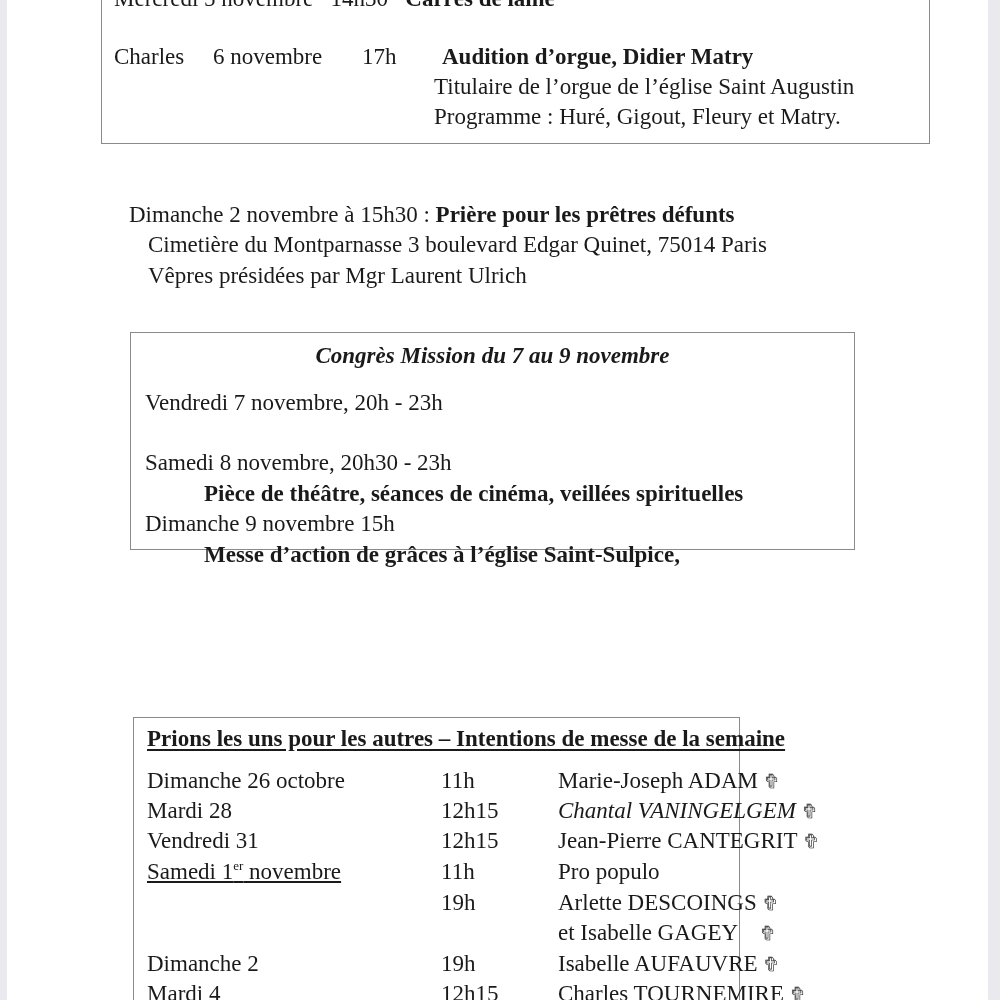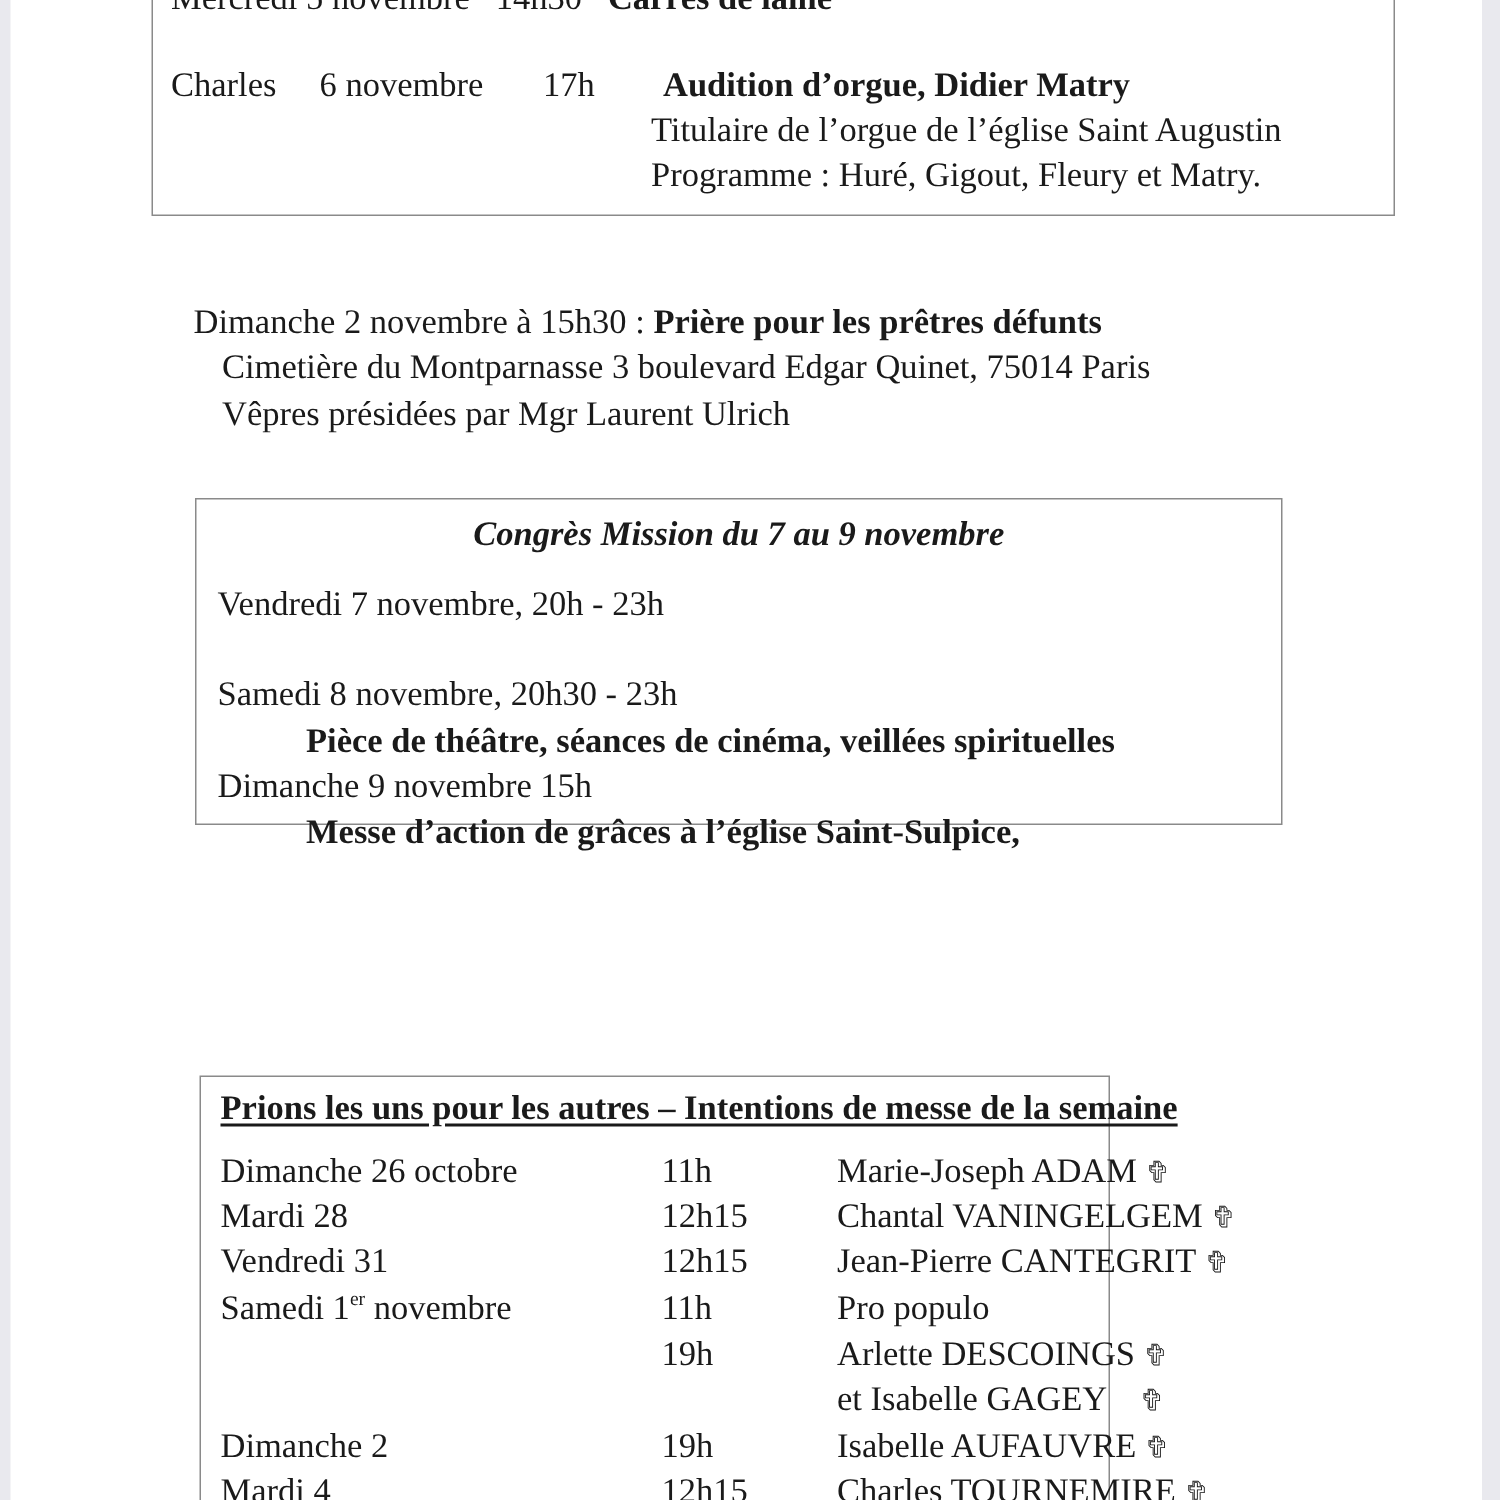--- a/index.html
+++ b/index.html
@@ -59,29 +59,29 @@
   <div class="line b u" style="left:13px; top:6px;">Prions les uns pour les autres – Intentions de messe de la semaine</div>
   <div id="rows">
       <div>
         <div class="line" style="left: 13px; top: 48px;">Dimanche 26 octobre</div>
         <div class="line" style="left: 307px; top: 48px;">11h</div>
         <div class="line" style="left: 424px; top: 48px;"><span>Marie-Joseph ADAM</span><span class="cross">✞</span></div>
       </div>
       <div>
         <div class="line" style="left: 13px; top: 78px;">Mardi 28</div>
         <div class="line" style="left: 307px; top: 78px;">12h15</div>
-        <div class="line" style="left: 424px; top: 78px;"><span>Chantal VANINGELGEM</span><span class="cross">✞</span></div>
+        <div class="line" style="left: 424px; top: 78px; font-style: italic;"><span>Chantal VANINGELGEM</span><span class="cross">✞</span></div>
       </div>
       <div>
         <div class="line" style="left: 13px; top: 108px;">Vendredi 31</div>
         <div class="line" style="left: 307px; top: 108px;">12h15</div>
         <div class="line" style="left: 424px; top: 108px;"><span>Jean-Pierre CANTEGRIT</span><span class="cross">✞</span></div>
       </div>
       <div>
-        <div class="line" style="left: 13px; top: 139px;">Samedi 1<sup>er</sup> novembre</div>
+        <div class="line" style="left: 13px; top: 139px; text-decoration: underline;">Samedi 1<sup>er</sup> novembre</div>
         <div class="line" style="left: 307px; top: 139px;">11h</div>
         <div class="line" style="left: 424px; top: 139px;"><span>Pro populo</span></div>
       </div>
       <div>
         <div class="line" style="left: 13px; top: 170px;"></div>
         <div class="line" style="left: 307px; top: 170px;">19h</div>
         <div class="line" style="left: 424px; top: 170px;"><span>Arlette DESCOINGS</span><span class="cross">✞</span></div>
       </div>
       <div>
         <div class="line" style="left: 13px; top: 200px;"></div>

